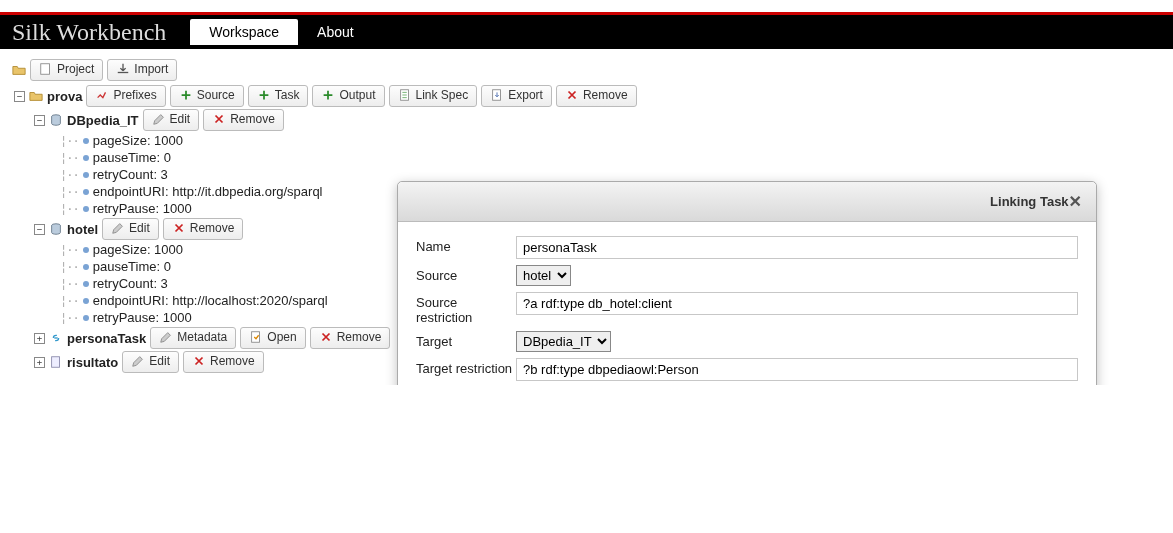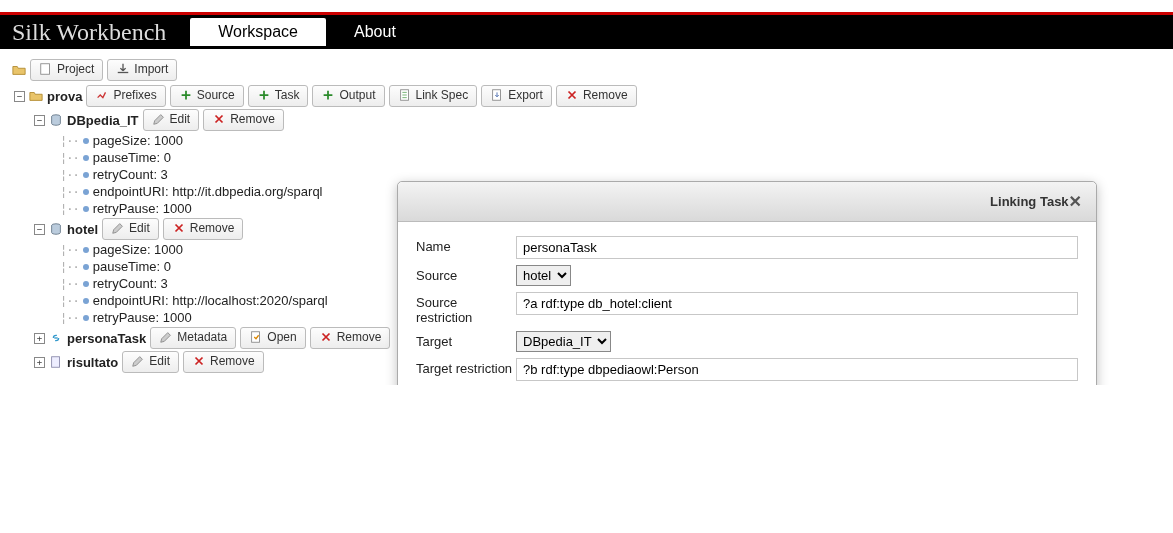--- a/index.html
+++ b/index.html
@@ -8,21 +8,21 @@
 .header {
   background: #000;
   border-top: 3px solid #c00;
   height: 37px;
   display: flex;
   align-items: center;
   padding: 0 12px;
   margin-top: 12px;
 }
 .header-title { font-family: Georgia, "Times New Roman", serif; color: #ddd; font-size: 24px; font-weight: normal; margin-right: 24px; }
-.tab { padding: 5px 28px; font-size: 16px; color: #fff; cursor: pointer; }
+.tab { padding: 5px 19px; font-size: 14px; color: #fff; cursor: pointer; }
 .tab.active { background: #fff; color: #000; border-radius: 2px 2px 0 0; }
 
 .page { padding: 10px 12px; position: relative; }
 
 .toolbar-row, .project-row, .source-row, .item-row, .task-row, .result-row {
   display: flex; align-items: center; gap: 4px; margin-bottom: 4px;
 }
 
 .btn {
   display: inline-flex; gap: 4px;

